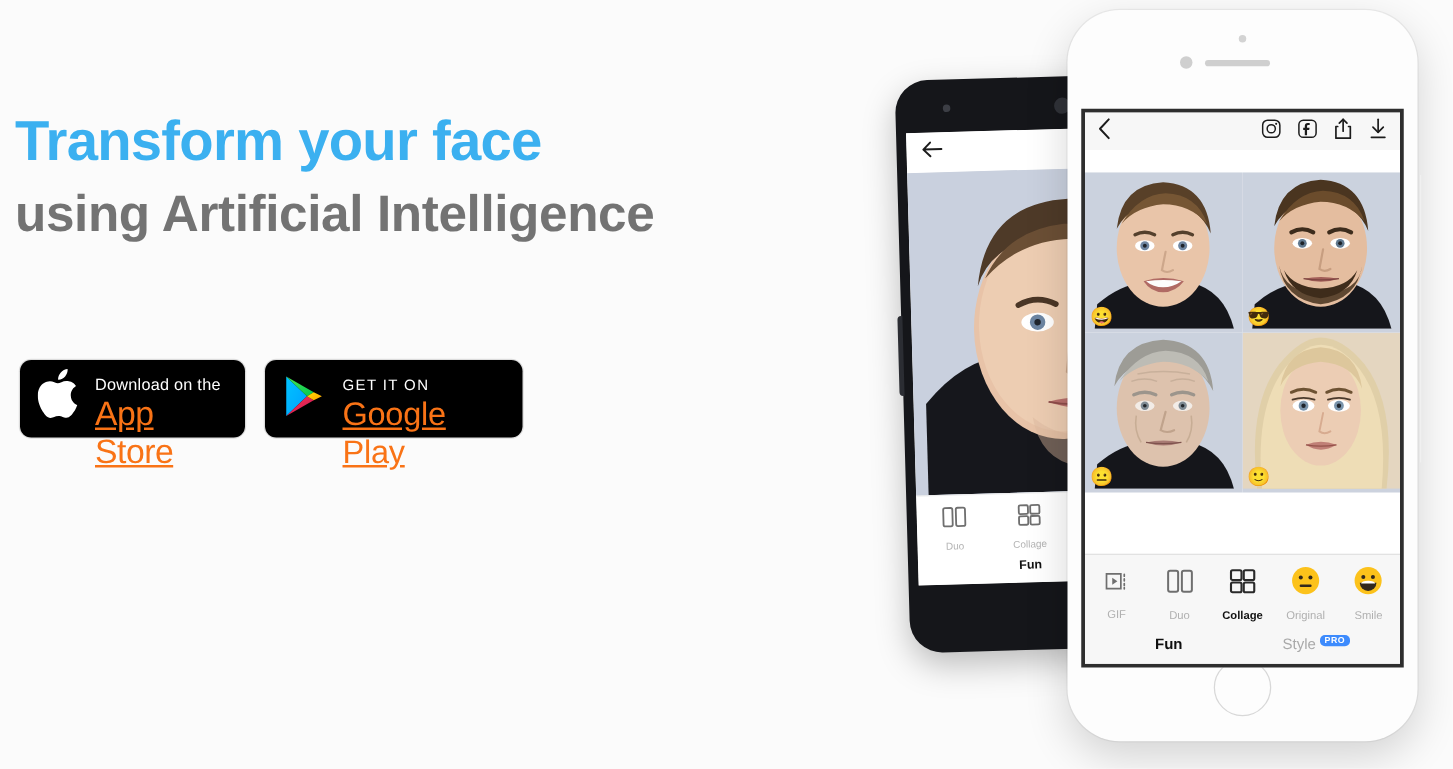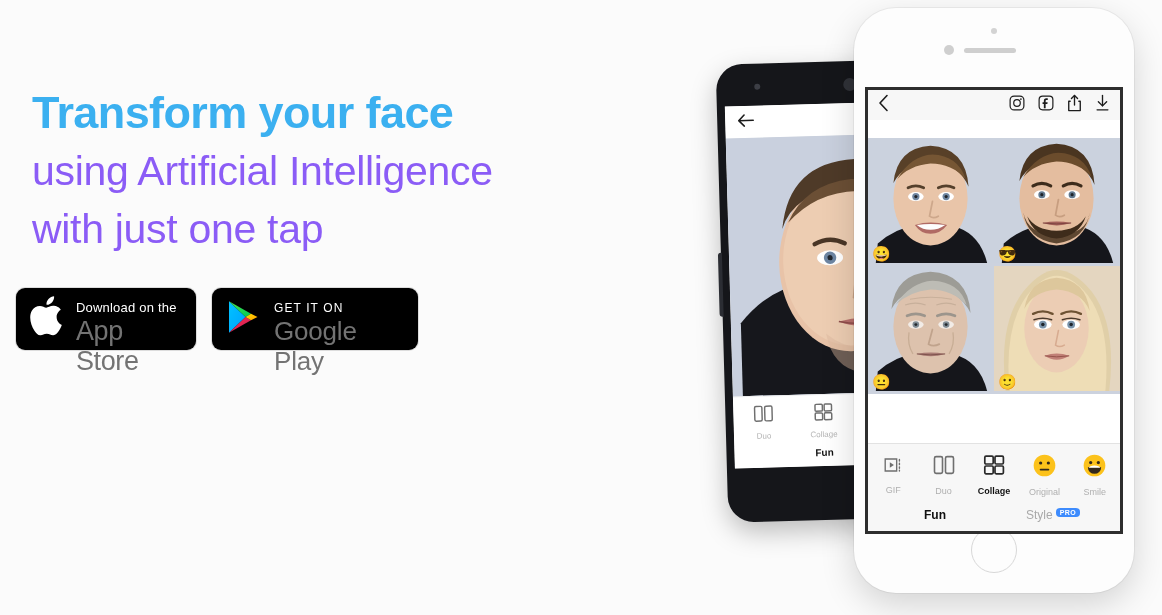--- a/index.html
+++ b/index.html
@@ -5,42 +5,42 @@
   * { box-sizing: border-box; margin: 0; padding: 0; }
   html, body {
     width: 1162px; height: 615px;
     overflow: hidden;
     background: #fbfbfb;
     font-family: "Liberation Sans", sans-serif;
   }
   .stage { position: relative; width: 1162px; height: 615px; background: #fbfbfb; }
 
   
-  .copy { position: absolute; left: 32px; top: 84px; width: 560px; }
+  .copy { position: absolute; left: 12px; top: 84px; width: 560px; }
   .headline-blue {
     font-size: 45px; font-weight: bold; color: #3bb0f0;
     letter-spacing: -0.6px; line-height: 58px; white-space: nowrap;
   }
   .headline-dark {
-    font-size: 41px; font-weight: normal; color: #8b5cf6;
+    font-size: 41px; font-weight: bold; color: #737373;
     line-height: 58px; letter-spacing: -0.3px; white-space: nowrap;
   }
 
   .badges { position: absolute; left: 16px; top: 288px; display: flex; gap: 16px; }
   .store-badge {
     height: 62px; background: #000; border-radius: 9px;
     display: flex; align-items: center; cursor: pointer;
     box-shadow: 0 0 0 1px rgba(0,0,0,0.12);
   }
   .store-badge.apple { width: 180px; padding: 0 16px 0 14px; }
   .store-badge.google { width: 206px; padding: 0 14px 0 14px; }
   .badge-texts { display: flex; flex-direction: column; justify-content: center; margin-top: 37px; }
   .badge-small { color: #fff; font-size: 13px; line-height: 16px; letter-spacing: 0.2px; }
   .badge-small.gp { font-size: 12px; letter-spacing: 1.1px; }
-  .badge-big { color: #737373; font-size: 27px; line-height: 30px; letter-spacing: -0.4px; }
+  .badge-big { color: #f97316; font-size: 27px; line-height: 30px; letter-spacing: -0.4px; text-decoration: underline; }
   .badge-big.gp { font-size: 26px; letter-spacing: -0.2px; }
   .apple-glyph { margin-right: 12px; margin-top: -3px; }
   .gplay-glyph { margin-right: 12px; }
 
   
   .android {
     position: absolute; left: 722px; top: 62px;
     width: 196px; height: 458px;
     background: #15161a;
     border-radius: 26px;
@@ -114,21 +114,20 @@
   .face { position: absolute; inset: 0; }
 </style>
 </head>
 <body>
 
 <div class="stage">
 
   <div class="copy">
     <div class="headline-blue">Transform your face</div>
     <div class="headline-dark">using Artificial Intelligence</div>
-    <div class="headline-dark">with just one tap</div>
   </div>
 
   <div class="badges">
 
     <div class="store-badge apple">
       <span class="apple-glyph">
         <svg width="34" height="40" viewBox="0 0 34 40">
           <path fill="#fff" d="M22.1 6.2c1.3-1.6 2.2-3.8 2-6-1.9.08-4.2 1.28-5.6 2.9-1.2 1.4-2.3 3.6-2 5.7 2.1.16 4.3-1.06 5.6-2.6z"></path>
           <path fill="#fff" d="M26.6 21.1c-.05-4.9 4-7.25 4.2-7.4-2.3-3.35-5.85-3.8-7.1-3.85-3.02-.3-5.9 1.78-7.44 1.78-1.53 0-3.9-1.74-6.4-1.69-3.29.05-6.33 1.92-8.02 4.87-3.42 5.95-.87 14.75 2.46 19.57 1.63 2.36 3.57 5.01 6.12 4.92 2.46-.1 3.39-1.59 6.36-1.59 2.97 0 3.8 1.59 6.4 1.54 2.64-.05 4.31-2.4 5.92-4.77 1.87-2.73 2.64-5.38 2.68-5.52-.06-.03-5.14-1.97-5.18-7.86z"></path>
         </svg>

